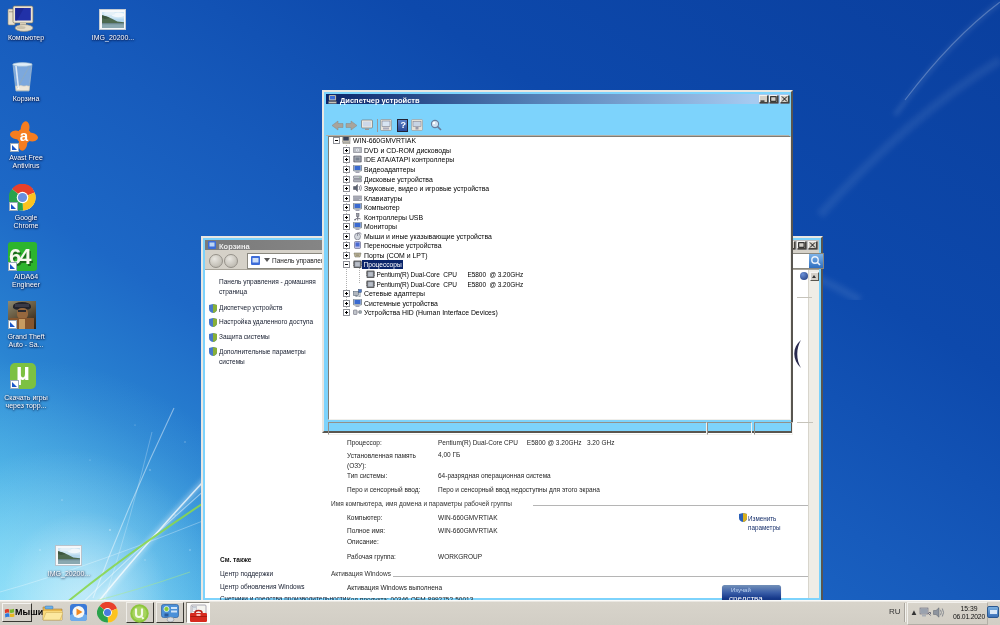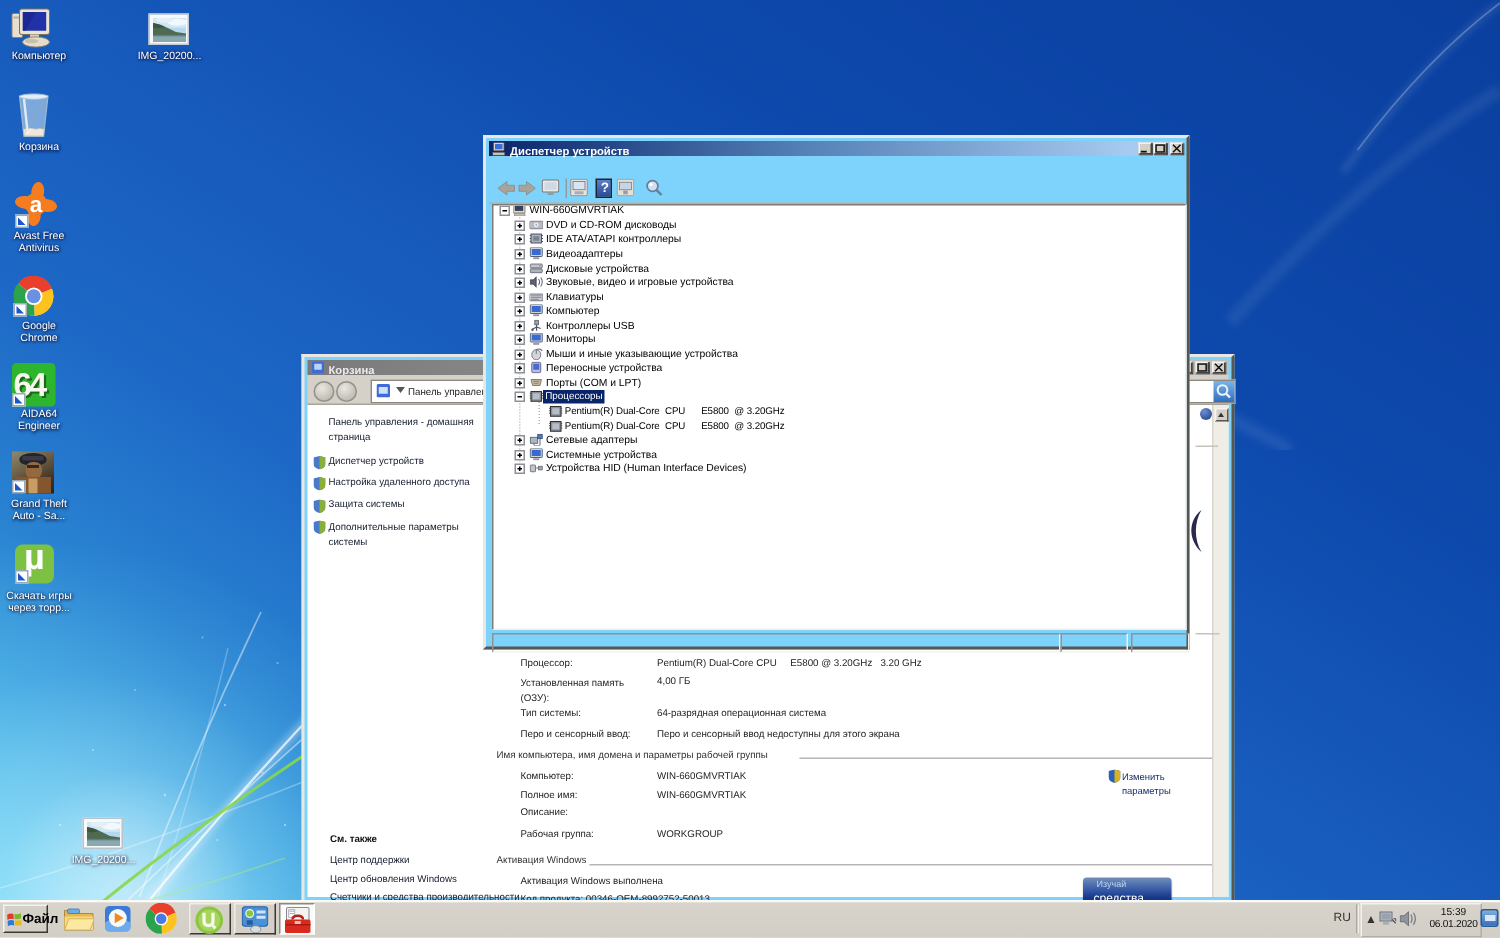--- a/index.html
+++ b/index.html
@@ -643,21 +643,21 @@
 
  <div class="abs" style="left:2px;top:3px;width:30px;height:19px;background:#d4d0c8;border:1px solid;border-color:#f4f3f0 #3a3833 #3a3833 #f4f3f0;box-sizing:border-box;">
   <svg class="abs" style="left:1px;top:3.5px" width="11" height="10" viewBox="0 0 11 10">
    <g transform="rotate(-4 5 5)">
     <path d="M1 1.5 Q3 0.5 5.2 1.3 L5.2 4.8 Q3 4 1 5 Z" fill="#e03a2a"></path>
     <path d="M5.8 1.3 Q8 2 10.2 1.2 L10.2 4.6 Q8 5.4 5.8 4.8 Z" fill="#7ab82a"></path>
     <path d="M1 5.8 Q3 4.8 5.2 5.6 L5.2 9 Q3 8.2 1 9.2 Z" fill="#2a7ae0"></path>
     <path d="M5.8 5.6 Q8 6.3 10.2 5.5 L10.2 8.8 Q8 9.6 5.8 9 Z" fill="#e8b820"></path>
    </g>
   </svg>
-  <div class="abs" style="left:12px;top:3px;font-size:9px;font-weight:bold;color:#000;">Файл</div>
+  <div class="abs" style="left:12px;top:3px;font-size:9px;font-weight:bold;color:#000;">Мыши</div>
  </div>
 
  <svg class="abs" style="left:42px;top:4px" width="21" height="17" viewBox="0 0 21 17">
   <path d="M1 3 L8 3 L10 5 L20 5 L20 16 L1 16 Z" fill="#e8b84e" stroke="#a8823a" stroke-width=".6"></path>
   <path d="M1 7 L20 7 L20 16 L1 16 Z" fill="#f8d87a"></path>
   <rect x="3" y="2" width="8" height="3" rx="1" fill="#6ab0e8" stroke="#3a70a8" stroke-width=".5"></rect>
   <path d="M1 16 L4 8.5 L21 8.5 L18 16 Z" fill="#fce8a0" stroke="#c8a850" stroke-width=".5"></path>
  </svg>
 
  <svg class="abs" style="left:69px;top:3px" width="19" height="19" viewBox="0 0 19 19">

